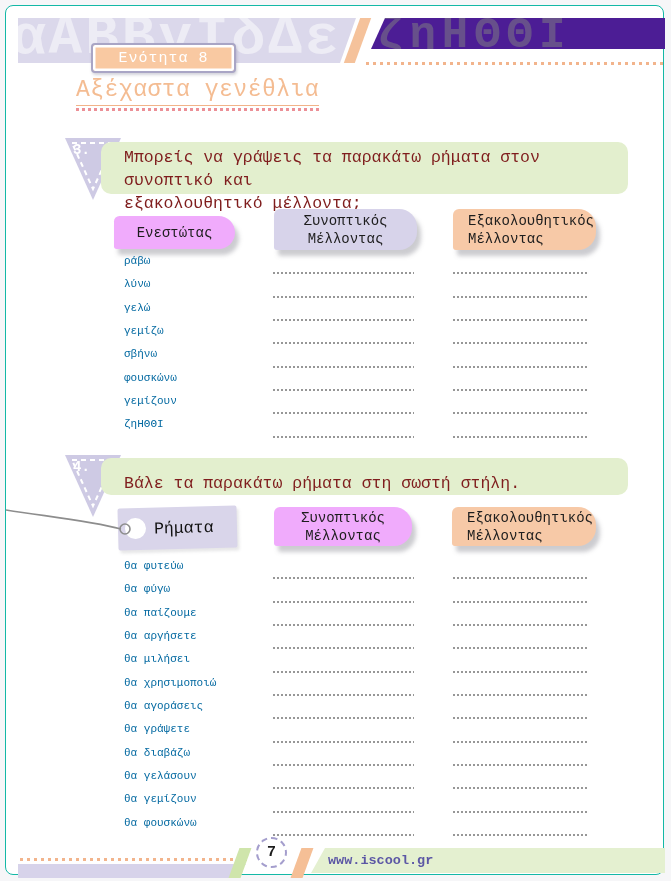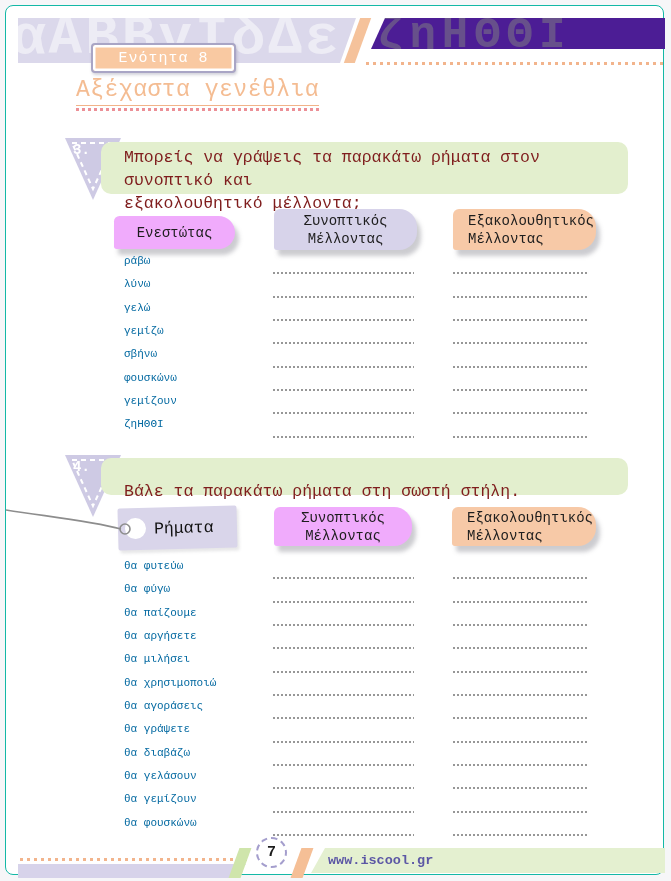--- a/index.html
+++ b/index.html
@@ -157,21 +157,21 @@
       </div>
 
     <div class="tri-badge" style="left:58px;top:448px;">
       <svg width="58" height="64" viewBox="0 0 58 64">
         <polygon points="1,1 57,1 29,63" fill="#cecae4"></polygon>
         <polygon points="8,6 50,6 29,52" fill="none" stroke="#ffffff" stroke-width="2" stroke-dasharray="5 4"></polygon>
       </svg>
       <span class="tri-num">4.</span>
     </div>
     <div class="instr-box" style="top:452px;height:37px;">
-      <div class="pad" style="padding-top:22px;">Βάλε τα παρακάτω ρήματα στη σωστή στήλη.</div>
+      <div class="pad" style="padding-top:14px;">Βάλε τα παρακάτω ρήματα στη σωστή στήλη.</div>
     </div>
 
     <div class="tag">
       <div class="hole"></div>
       <div class="lbl">Ρήματα</div>
     </div>
     <svg class="string-svg" width="140" height="45" viewBox="0 0 140 45">
       <path d="M 0 11 C 45 18, 85 22, 115 30" fill="none" stroke="#8d8d8d" stroke-width="1.6"></path>
       <circle cx="119" cy="30" r="5" fill="none" stroke="#8d8d8d" stroke-width="1.6"></circle>
     </svg>

